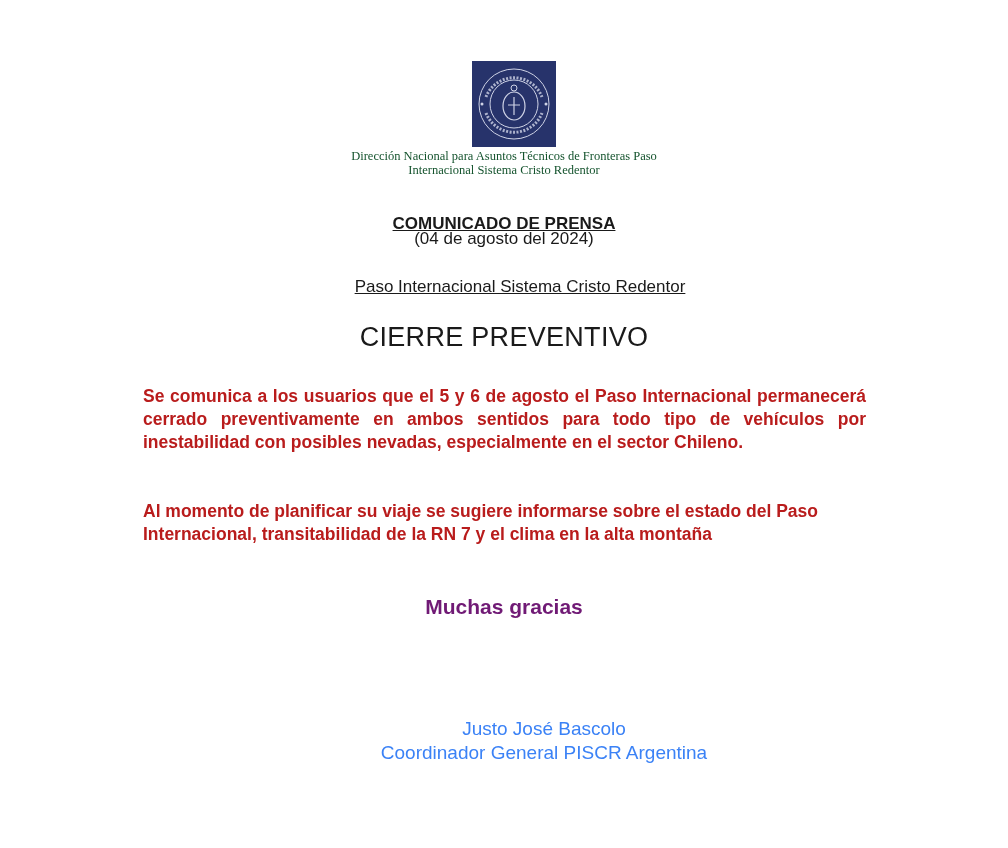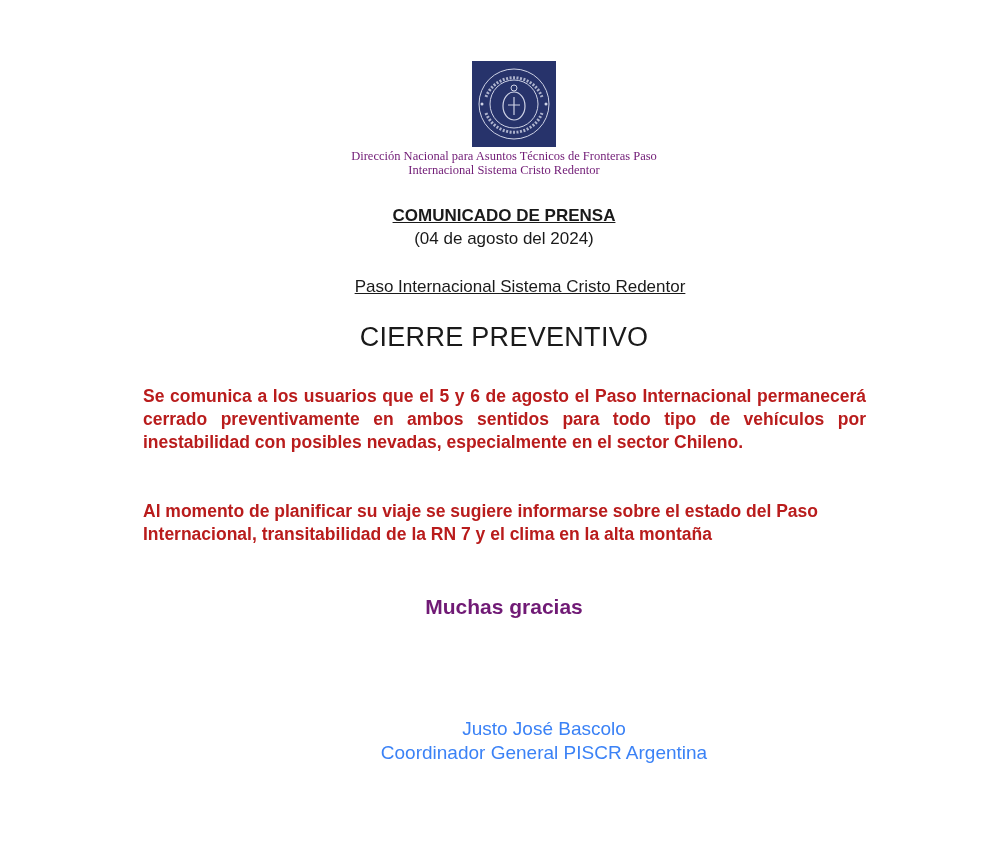--- a/index.html
+++ b/index.html
@@ -1,22 +1,22 @@
 <!DOCTYPE html>
 <html><head>
 <meta charset="utf-8">
 <style>
   html, body { margin:0; padding:0; background:#ffffff; }
   body { width:1008px; height:848px; position:relative; overflow:hidden; font-family:"Liberation Sans", sans-serif; color:#1a1a1a; }
   .abs { position:absolute; }
   .center { left:0; width:1008px; text-align:center; }
   .logo { left:472px; top:61px; width:84px; height:86px; background:#27336b; }
   .logo svg { width:84px; height:86px; display:block; }
-  .agency { top:149px; font-family:"Liberation Serif", serif; font-size:12.5px; line-height:14px; color:#701a75; }
-  .title { top:206px; font-weight:bold; font-size:17px; }
+  .agency { top:149px; font-family:"Liberation Serif", serif; font-size:12.5px; line-height:14px; color:#14532d; }
+  .title { top:214px; font-weight:bold; font-size:17px; }
   .title span { text-decoration:underline; }
   .date { top:229px; font-size:17px; }
   .subtitle { top:277px; font-size:17px;padding-left:16px; }
   .subtitle span { text-decoration:underline; }
   .headline { top:322px; font-size:27px; letter-spacing:0.3px; }
   .para { left:143px; width:723px; font-weight:bold; font-size:17.5px; line-height:23px; text-align:justify; color:#b91c1c; font-stretch:condensed; }
   .p1 { top:385px; }
   .p2 { top:500px; text-align:left; }
   .thanks { top:595px; font-weight:bold; font-size:21px; color:#701a75; }
   .sig { font-size:19px; color:#3b82f6;padding-left:40px; }

